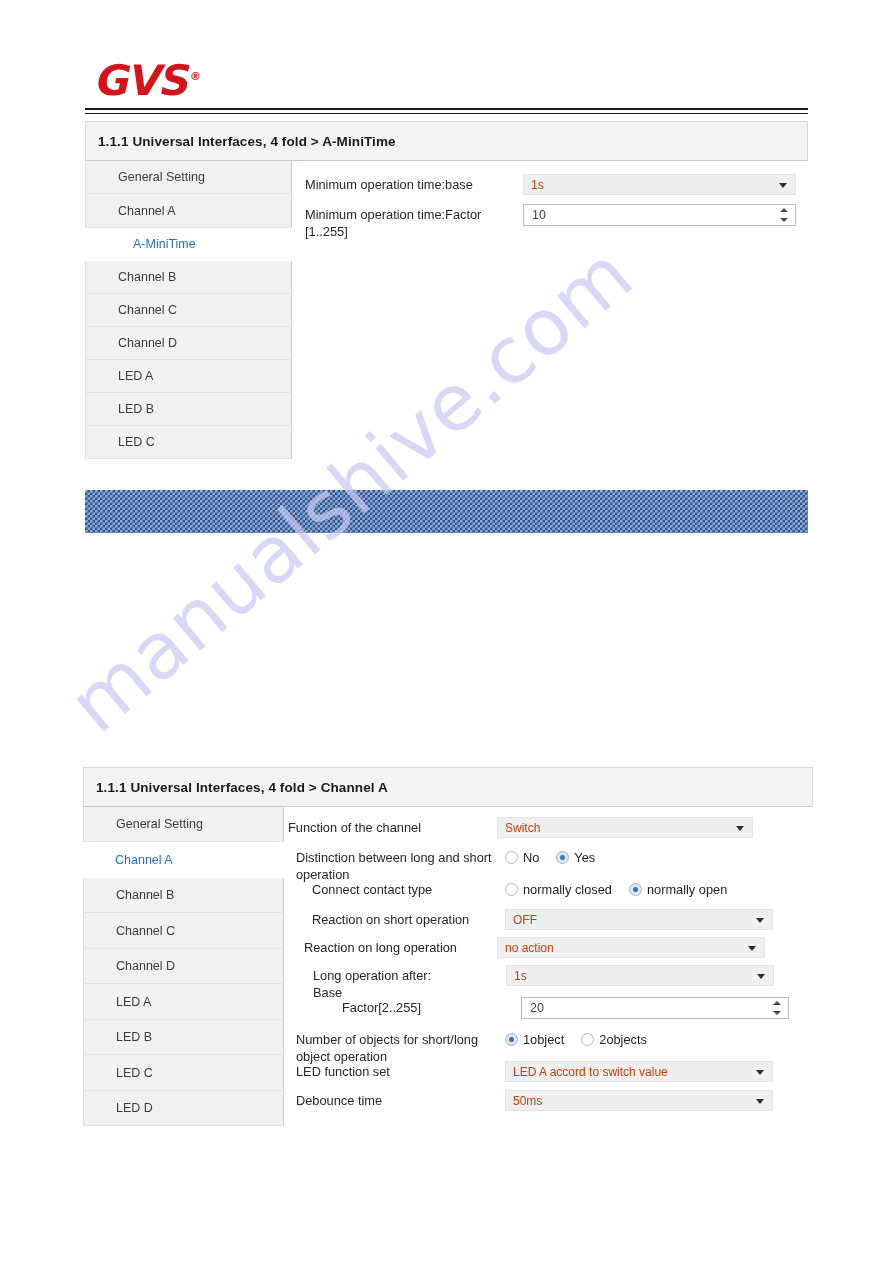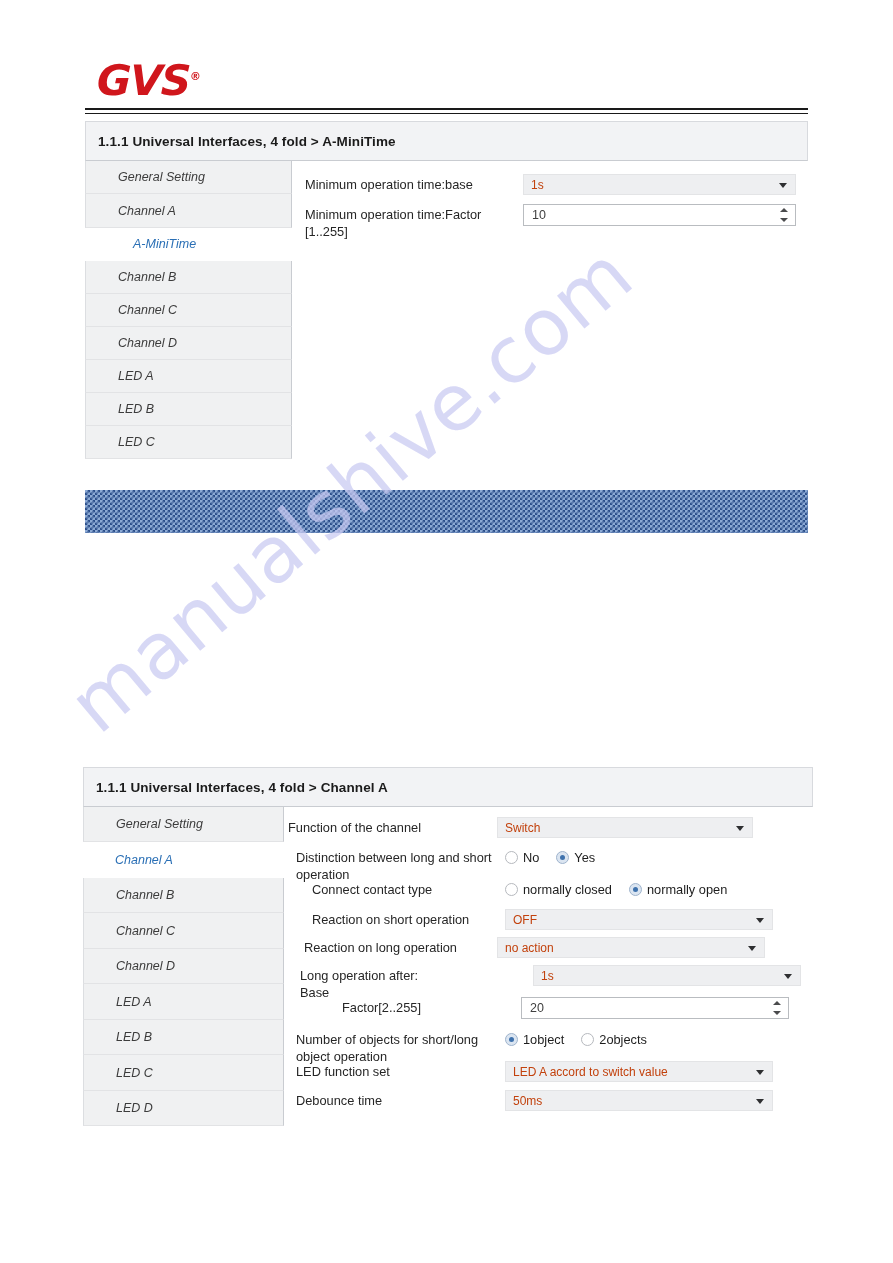--- a/index.html
+++ b/index.html
@@ -89,21 +89,20 @@
   .panel-body {
     display: flex;
     align-items: flex-start;
   }
 
   
   .sidebar {
     background: #a3a3a3;
     box-sizing: border-box;
     flex: 0 0 auto;
-    font-style: italic;
   }
   .side-item {
     box-sizing: border-box;
     background: #f0f1f2;
     border-bottom: 1px solid #e2e3e5;
     border-left: 1px solid #dcdee1;
     border-right: 1px solid #c9ccd1;
     display: flex;
     align-items: center;
     font-size: 12.5px;
@@ -449,21 +448,21 @@
         <div class="row" style="height:28px; padding-left:4px;">
           <div class="row-label indent" style="width:209px;">Reaction on long operation</div>
           <div class="row-control" style="width:268px;">
             <div class="select" style="width:268px;">
               <span>no action</span>
               <span class="caret"></span>
             </div>
           </div>
         </div>
 
-        <div class="row" style="height:32px; padding-left:0;gap:40px;">
+        <div class="row" style="height:32px; padding-left:13px;">
           <div class="row-label indent" style="width:209px; white-space:pre-line;">Long operation after:
     Base</div>
           <div class="row-control" style="width:268px;">
             <div class="select" style="width:268px;">
               <span>1s</span>
               <span class="caret"></span>
             </div>
           </div>
         </div>
 

